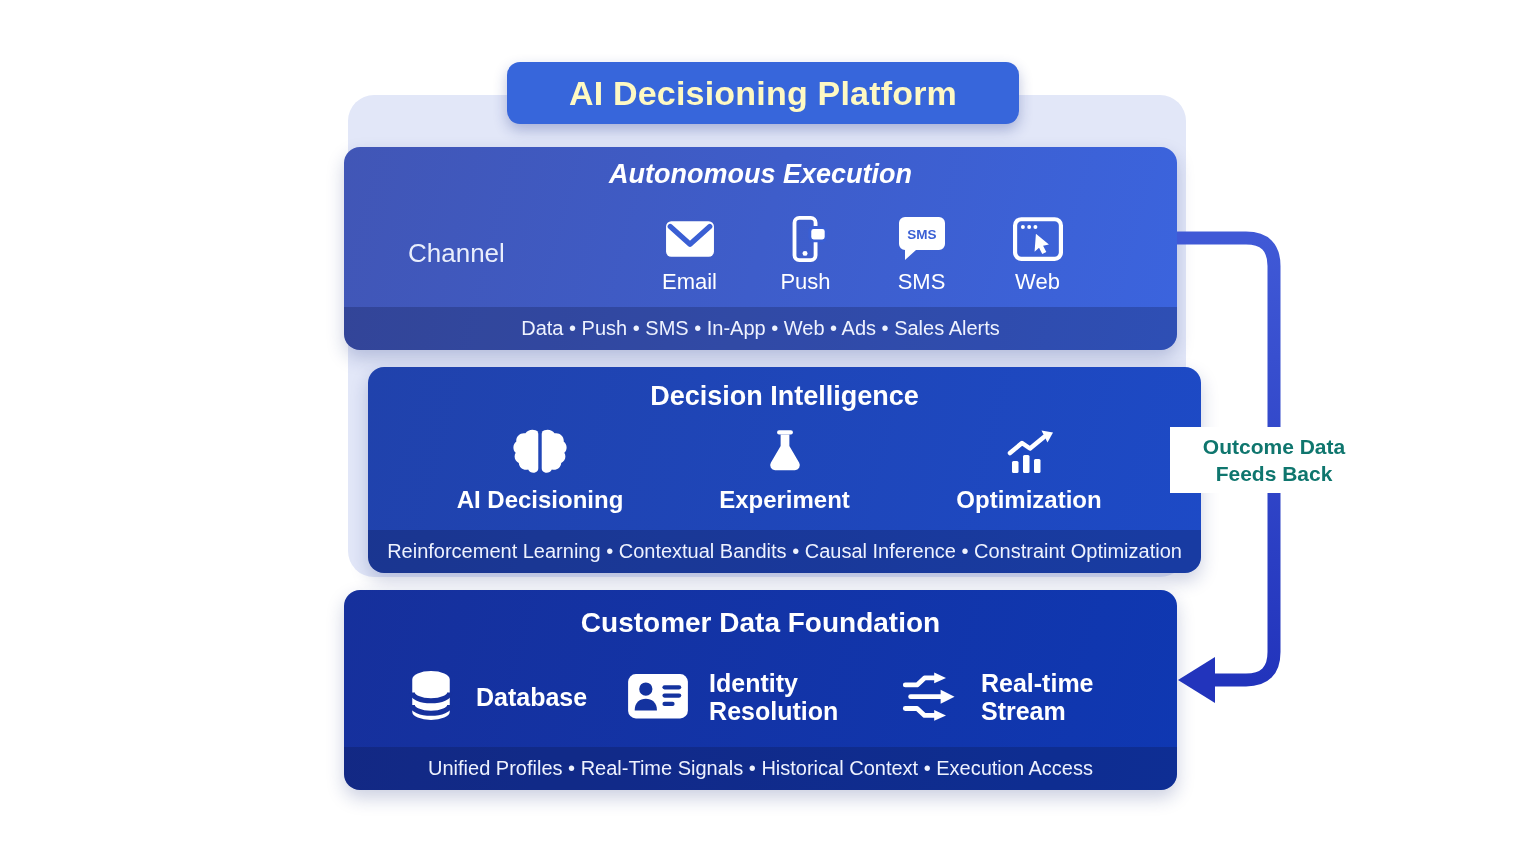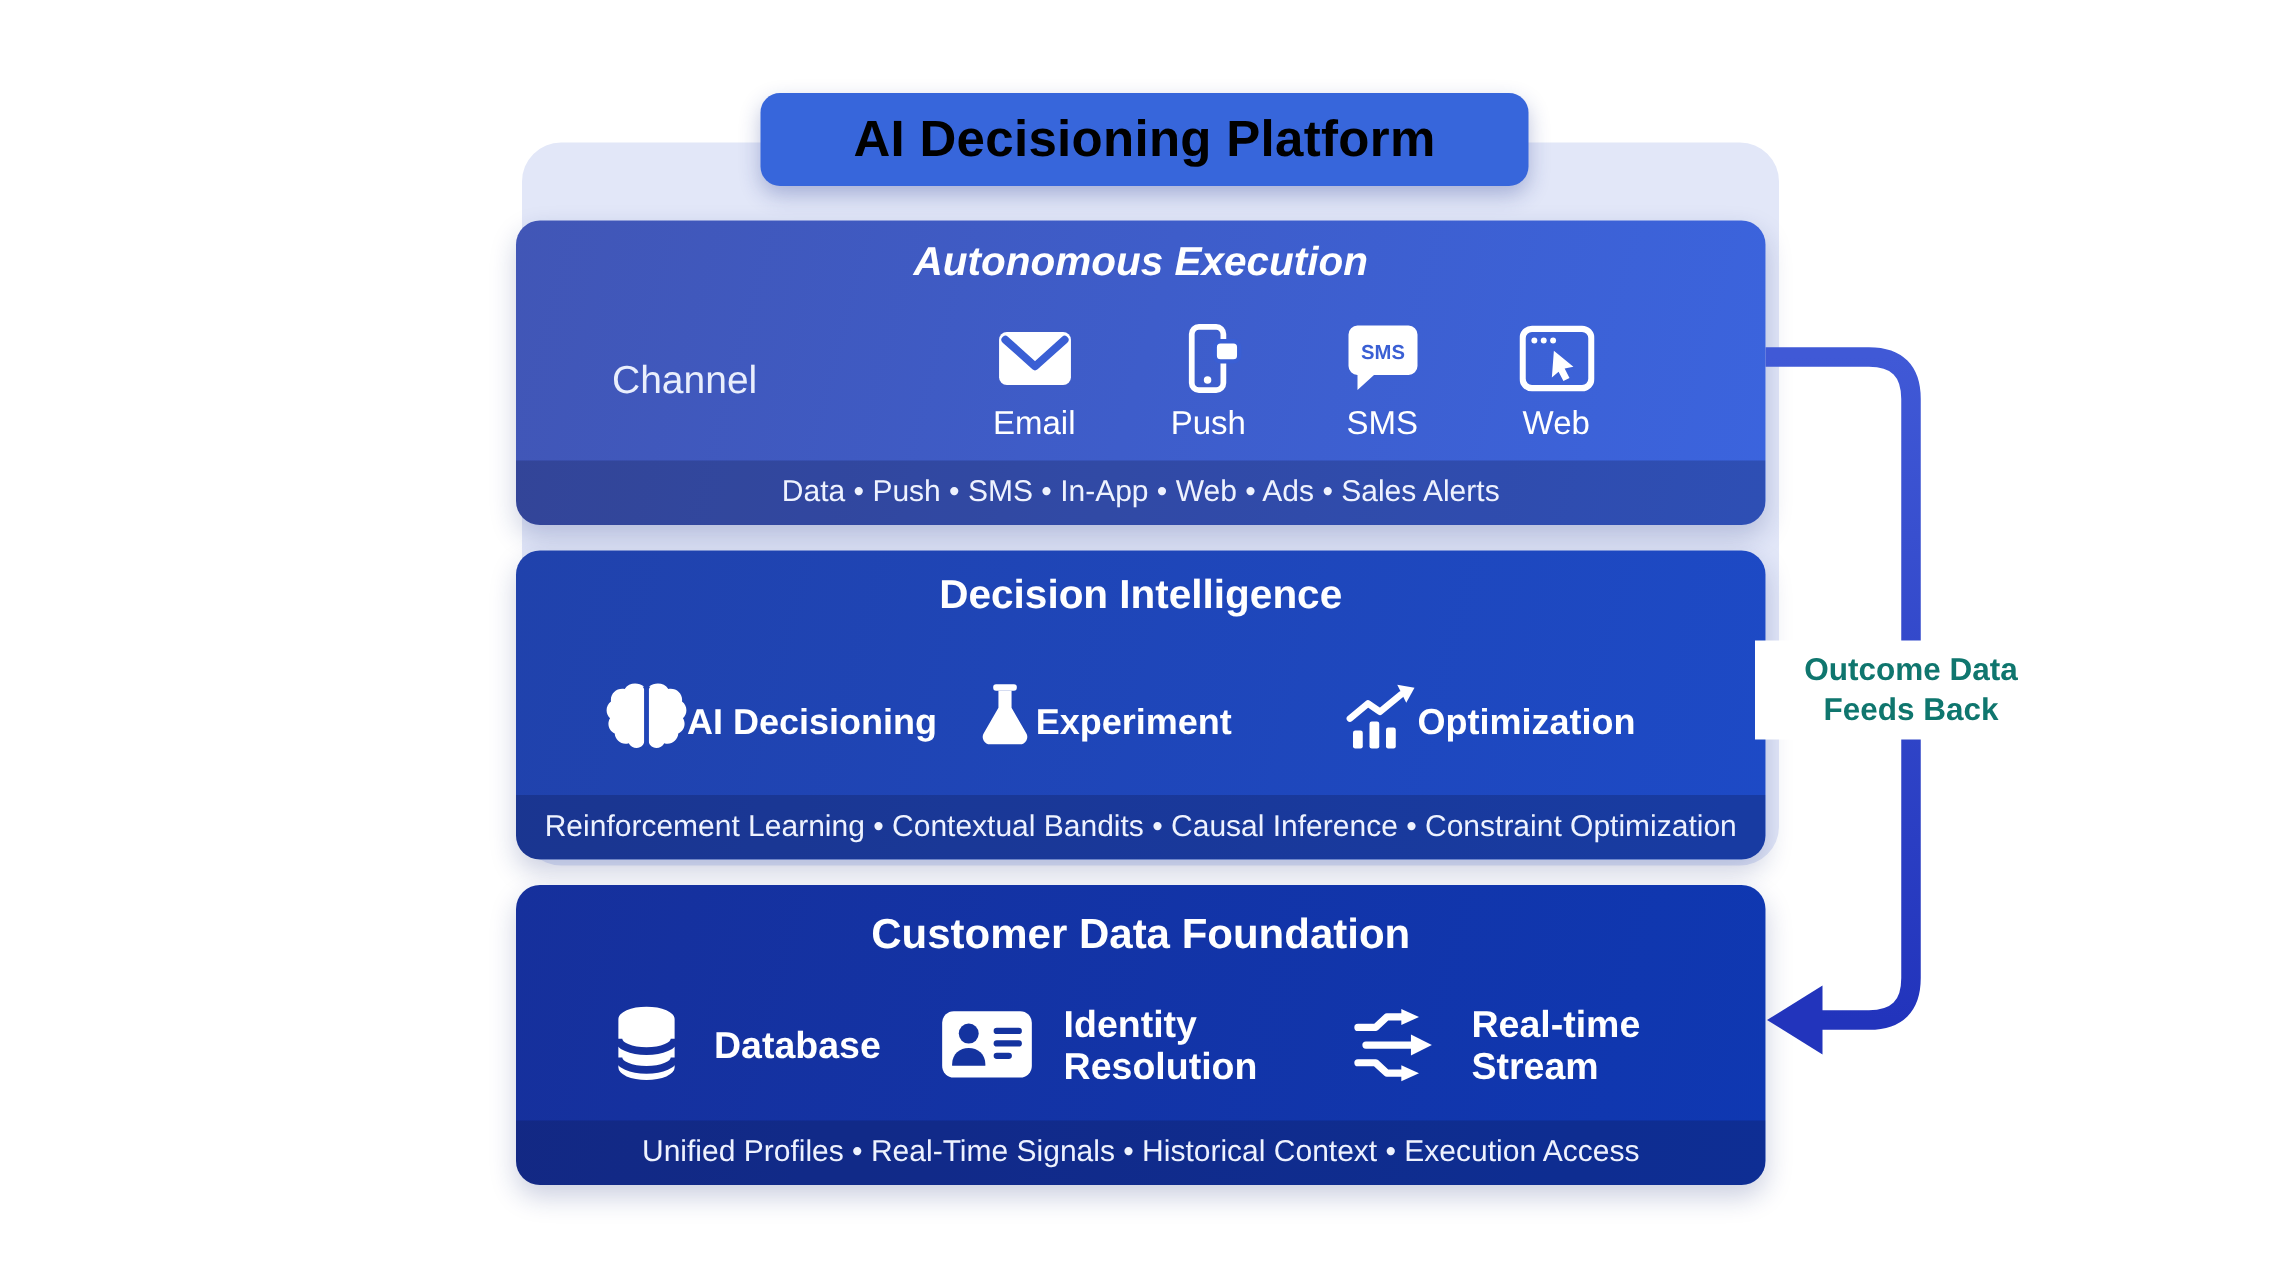--- a/index.html
+++ b/index.html
@@ -11,27 +11,27 @@
   .lavender{
     position:absolute;left:348px;top:95px;width:838px;height:482px;
     background:#e2e7f8;border-radius:26px;z-index:1;
   }
   .badge{
     position:absolute;left:507px;top:62px;width:512px;height:62px;
     background:#3766db;border-radius:13px;z-index:6;
     display:flex;align-items:center;justify-content:center;
     box-shadow:0 6px 14px rgba(30,50,140,.30);
   }
-  .badge-text{color:#000000;font-size:34px;font-weight:700;letter-spacing:.2px;}
+  .badge-text{color:#fef9c3;font-size:34px;font-weight:700;letter-spacing:.2px;}
   .panel{
     position:absolute;left:344px;width:833px;border-radius:16px;overflow:hidden;
     color:#ffffff;z-index:2;box-shadow:0 8px 18px rgba(25,40,120,.22);
   }
   .p1{top:147px;height:203px;background:linear-gradient(105deg,#4156b6 0%,#3b64de 100%);}
-  .p2{top:367px;height:206px;background:linear-gradient(105deg,#2042ac 0%,#1d4ac6 100%);}
+  .p2{top:367px;height:206px;background:linear-gradient(105deg,#2042ac 0%,#1d4ac6 100%);margin-left:24px;}
   .p3{top:590px;height:200px;background:linear-gradient(105deg,#16309c 0%,#0f38b2 100%);}
   .panel-title{text-align:center;font-weight:700;color:#ffffff;}
   .p1 .panel-title{font-size:27px;margin-top:12px;font-style:italic;}
   .p2 .panel-title{font-size:27px;margin-top:14px;}
   .p3 .panel-title{font-size:28px;margin-top:17px;}
   .footer-strip{
     position:absolute;left:0;right:0;bottom:0;height:43px;
     background:rgba(10,18,62,.26);
     display:flex;align-items:center;justify-content:center;
     font-size:20px;color:#eef2fe;font-weight:400;
@@ -41,21 +41,21 @@
     position:absolute;top:52px;left:0;right:0;bottom:43px;
     display:flex;align-items:center;padding-left:64px;
   }
   .channel-label{width:130px;font-size:26px;font-weight:500;color:#e9eefc;}
   .chan-items{display:flex;flex:1;justify-content:center;gap:50px;margin-top:4px;margin-left:12px;}
   .chan-item{width:66px;display:flex;flex-direction:column;align-items:center;}
   .chan-item svg{height:46px;display:block;}
   .chan-label{margin-top:7px;font-size:22px;font-weight:500;color:#ffffff;}
   
   .di-row{position:absolute;top:60px;bottom:45px;left:60px;right:60px;display:flex;justify-content:space-between;}
-  .di-item{width:224px;display:flex;flex-direction:row;align-items:center;}
+  .di-item{width:224px;display:flex;flex-direction:column;align-items:center;}
   .di-item svg{height:50px;display:block;}
   .di-label{margin-top:9px;font-size:24px;font-weight:600;color:#ffffff;}
   
   .cdf-row{position:absolute;top:58px;bottom:45px;left:62px;right:44px;display:flex;align-items:center;justify-content:space-between;}
   .cdf-group{display:flex;align-items:center;gap:20px;justify-content:flex-end;}
   .cdf-group svg{display:block;}
   .cdf-label{font-size:25px;font-weight:600;line-height:1.12;max-width:152px;color:#ffffff;}
   
   .arrow-svg{position:absolute;left:0;top:0;z-index:5;pointer-events:none;}
   .outcome-plate{

